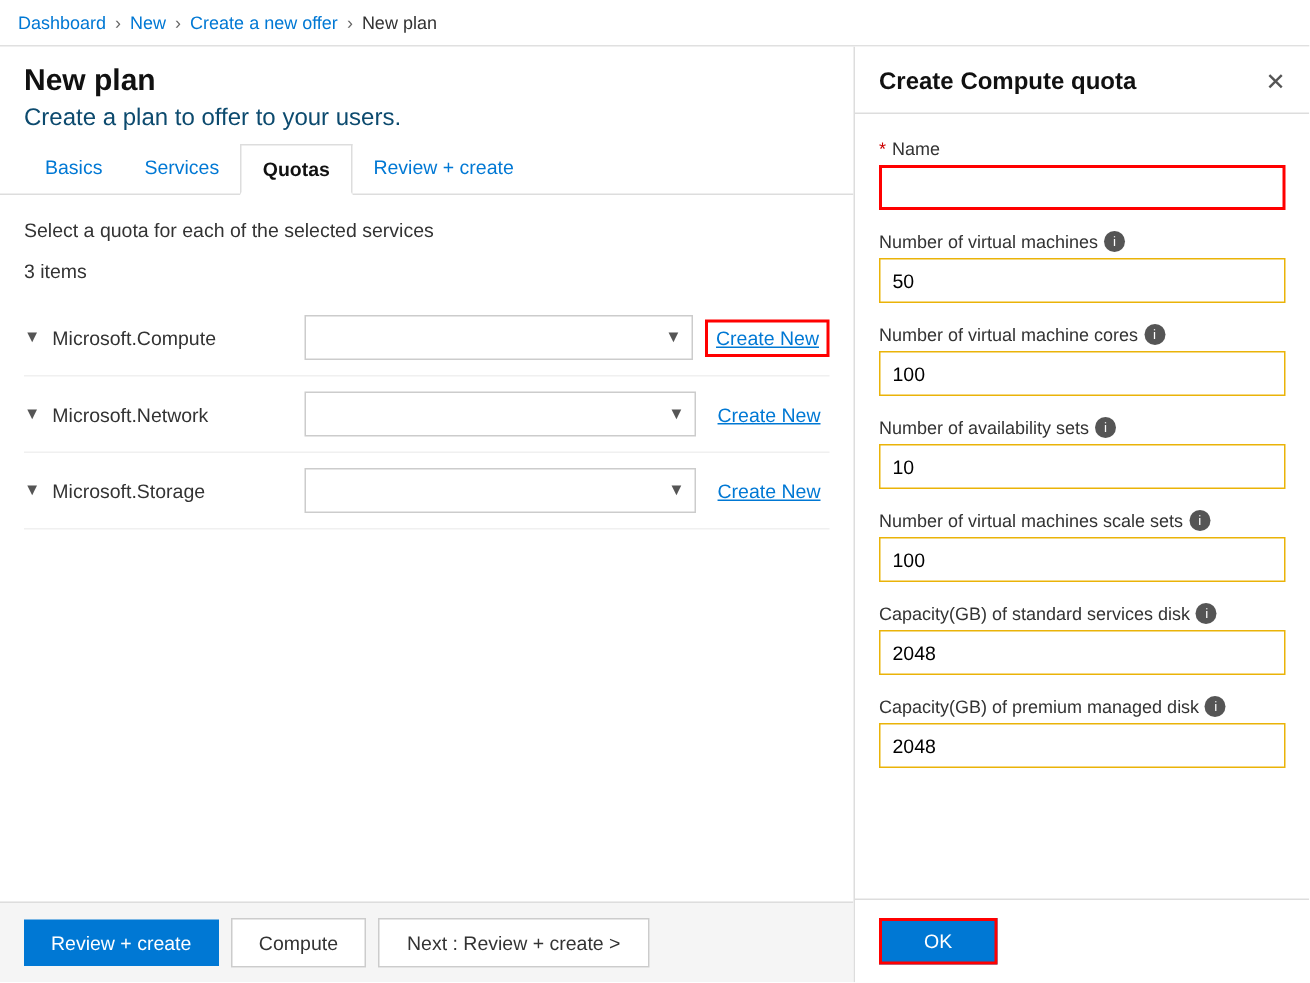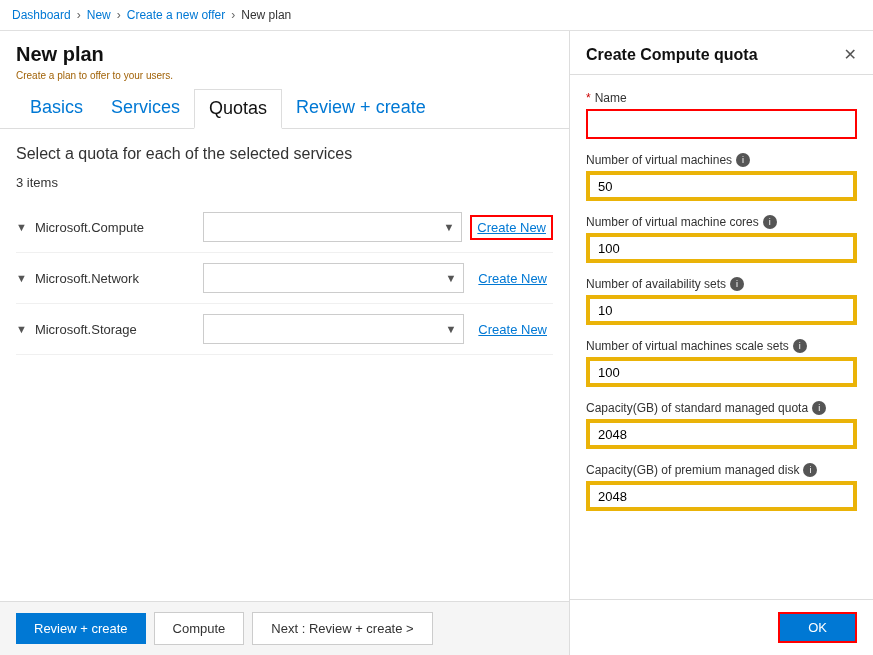--- a/index.html
+++ b/index.html
@@ -9,28 +9,28 @@
     .breadcrumb span { color: #333; }
     .breadcrumb .sep { color: #666; }
     .breadcrumb a { color: #0078d4; text-decoration: none; }
 
     .main-layout { display: flex; flex: 1; overflow: hidden; }
 
     .left-panel { flex: 0 0 570px; display: flex; flex-direction: column; border-right: 1px solid #ddd; overflow: hidden; }
 
     .page-header { padding: 12px 16px 8px; }
     .page-title { font-size: 20px; font-weight: 600; color: #111; margin-bottom: 4px; }
-    .page-subtitle { font-size: 10px; color: #a16207; }
+    .page-subtitle { font-size: 16px; color: #0c4a6e; }
 
     .tabs { display: flex; gap: 0; padding: 0 16px; border-bottom: 1px solid #ddd; }
-    .tab { padding: 8px 14px; font-size: 18px; cursor: pointer; color: #0078d4; border-bottom: 2px solid transparent; margin-bottom: -1px; }
-    .tab.active { color: #111; border-bottom: 2px solid #111; font-weight: 400; border: 1px solid #ddd; border-bottom: 2px solid #fff; background: #fff; margin-bottom: -1px; }
+    .tab { padding: 8px 14px; font-size: 13px; cursor: pointer; color: #0078d4; border-bottom: 2px solid transparent; margin-bottom: -1px; }
+    .tab.active { color: #111; border-bottom: 2px solid #111; font-weight: 700; border: 1px solid #ddd; border-bottom: 2px solid #fff; background: #fff; margin-bottom: -1px; }
 
     .content-area { flex: 1; padding: 16px; overflow-y: auto; }
-    .section-label { font-size: 16px; color: #333; margin-bottom: 12px; }
+    .section-label { font-size: 13px; color: #333; margin-bottom: 12px; }
     .items-count { font-size: 13px; color: #333; margin-bottom: 12px; }
 
     .service-row { display: flex; align-items: center; gap: 8px; padding: 10px 0; border-bottom: 1px solid #f0f0f0; }
     .chevron { color: #555; font-size: 11px; cursor: pointer; }
     .service-name { flex: 0 0 160px; font-size: 13px; color: #333; }
     .service-dropdown { flex: 1; position: relative; }
     .service-dropdown select { width: 100%; padding: 5px 28px 5px 8px; border: 1px solid #ccc; background: #fff; font-size: 13px; appearance: none; cursor: pointer; height: 30px; }
     .dropdown-arrow { position: absolute; right: 8px; top: 50%; transform: translateY(-50%); pointer-events: none; color: #555; font-size: 11px; }
     .create-new-btn { font-size: 13px; color: #0078d4; cursor: pointer; white-space: nowrap; padding: 4px 6px; border: none; background: none; text-decoration: underline; }
     .create-new-btn.highlighted { border: 2px solid red; color: #0078d4; padding: 3px 5px; }
@@ -43,24 +43,24 @@
     .right-panel { flex: 1; display: flex; flex-direction: column; background: #fff; overflow: hidden; }
     .panel-header { display: flex; align-items: center; justify-content: space-between; padding: 14px 16px 10px; border-bottom: 1px solid #ddd; }
     .panel-title { font-size: 16px; font-weight: 600; color: #111; }
     .close-btn { background: none; border: none; font-size: 16px; cursor: pointer; color: #555; }
 
     .panel-content { flex: 1; padding: 16px; overflow-y: auto; }
     .field-group { margin-bottom: 14px; }
     .field-label { font-size: 12px; color: #333; margin-bottom: 4px; display: flex; align-items: center; gap: 4px; }
     .required-star { color: #c00; }
     .info-icon { display: inline-flex; align-items: center; justify-content: center; width: 14px; height: 14px; border-radius: 50%; background: #555; color: #fff; font-size: 9px; cursor: help; }
-    .field-input { width: 100%; padding: 5px 8px; border: 4px solid #eab308; font-size: 13px; height: 30px; }
+    .field-input { width: 100%; padding: 5px 8px; border: 1px solid #eab308; font-size: 13px; height: 30px; }
     .field-input.name-input { border: 2px solid red; outline: none; }
 
-    .panel-footer { padding: 12px 16px; border-top: 1px solid #ddd; display: flex; justify-content: flex-end; }
+    .panel-footer { padding: 12px 16px; border-top: 1px solid #ddd; display: flex; justify-content: flex-start; }
     .ok-btn { background: #0078d4; color: #fff; border: 2px solid red; padding: 6px 28px; font-size: 13px; cursor: pointer; }
   </style>
 </head>
 <body>
 
 <div class="breadcrumb">
   <a>Dashboard</a>
   <span class="sep">›</span>
   <a>New</a>
   <span class="sep">›</span>
@@ -175,21 +175,21 @@
       <div class="field-group">
         <div class="field-label">
           <span>Number of virtual machines scale sets</span>
           <span class="info-icon" title="Info">i</span>
         </div>
         <input type="text" class="field-input" value="100" style="">
       </div>
 
       <div class="field-group">
         <div class="field-label">
-          <span>Capacity(GB) of standard managed quota</span>
+          <span>Capacity(GB) of standard services disk</span>
           <span class="info-icon" title="Info">i</span>
         </div>
         <input type="text" class="field-input" value="2048" style="">
       </div>
 
       <div class="field-group">
         <div class="field-label">
           <span>Capacity(GB) of premium managed disk</span>
           <span class="info-icon" title="Info">i</span>
         </div>

